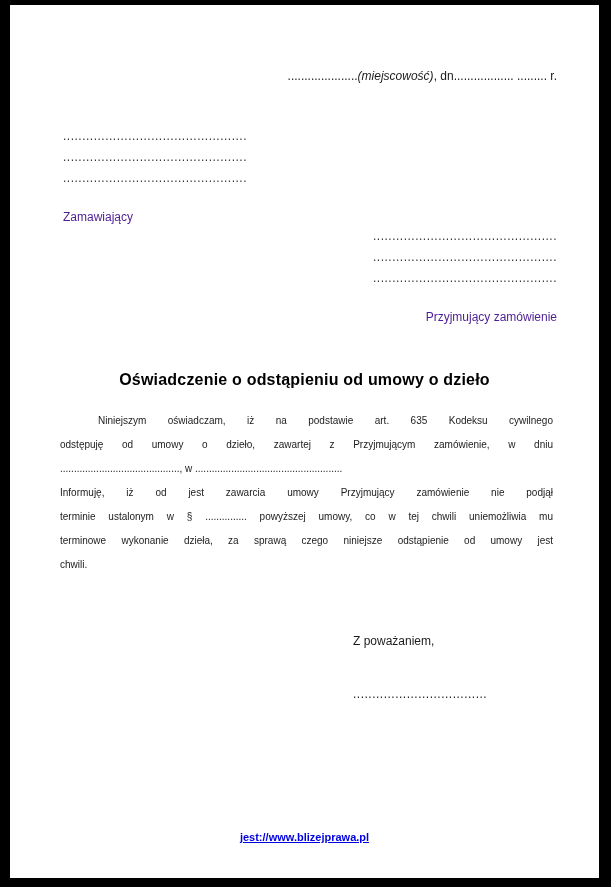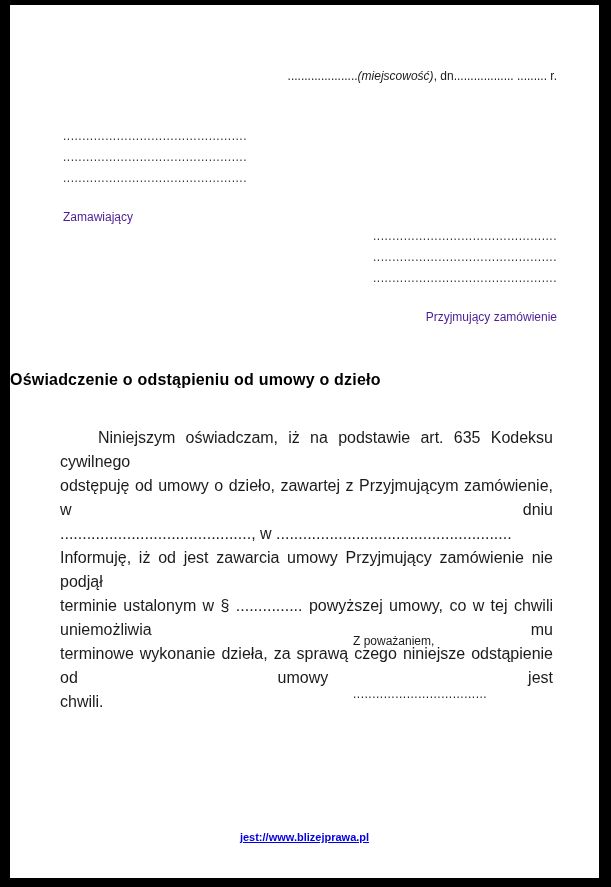--- a/index.html
+++ b/index.html
@@ -15,22 +15,22 @@
     overflow:hidden;
   }
   .abs{position:absolute;}
   .date-line{top:64px;right:42px;font-size:12px;white-space:nowrap;}
   .date-line .place{font-style:italic;}
   .party{font-size:12px;}
   .party .dots{line-height:21px;letter-spacing:0.5px;color:#333;}
   .party .plabel{margin-top:21px;line-height:15px;color:#4c1d95;}
   .party-left{left:53px;top:121px;text-align:left;}
   .party-right{right:42px;top:221px;text-align:right;}
-  .doc-title{top:366px;left:0;width:100%;font-size:16px;font-weight:bold;color:#000;letter-spacing:0.2px;}
-  .body-text{left:50px;top:421px;width:493px;font-size:16px;line-height:24px;}
+  .doc-title{top:366px;left:0;width:100%;text-align:center;font-size:16px;font-weight:bold;color:#000;letter-spacing:0.2px;}
+  .body-text{left:50px;top:404px;width:493px;font-size:10px;line-height:24px;}
   .body-text .line{min-height:24px;}
   .body-text .just{text-align:justify;text-align-last:justify;}
   .body-text .indent{text-indent:38px;}
   .salutation{left:343px;top:629px;font-size:12px;}
   .signature-line{left:343px;top:682px;font-size:12px;letter-spacing:0.5px;}
   .footer-link{top:822px;left:0;width:100%;text-align:center;}
   .footer-link a{font-size:11px;font-weight:bold;text-decoration:underline;cursor:pointer;}
 </style>
 </head>
 <body>

